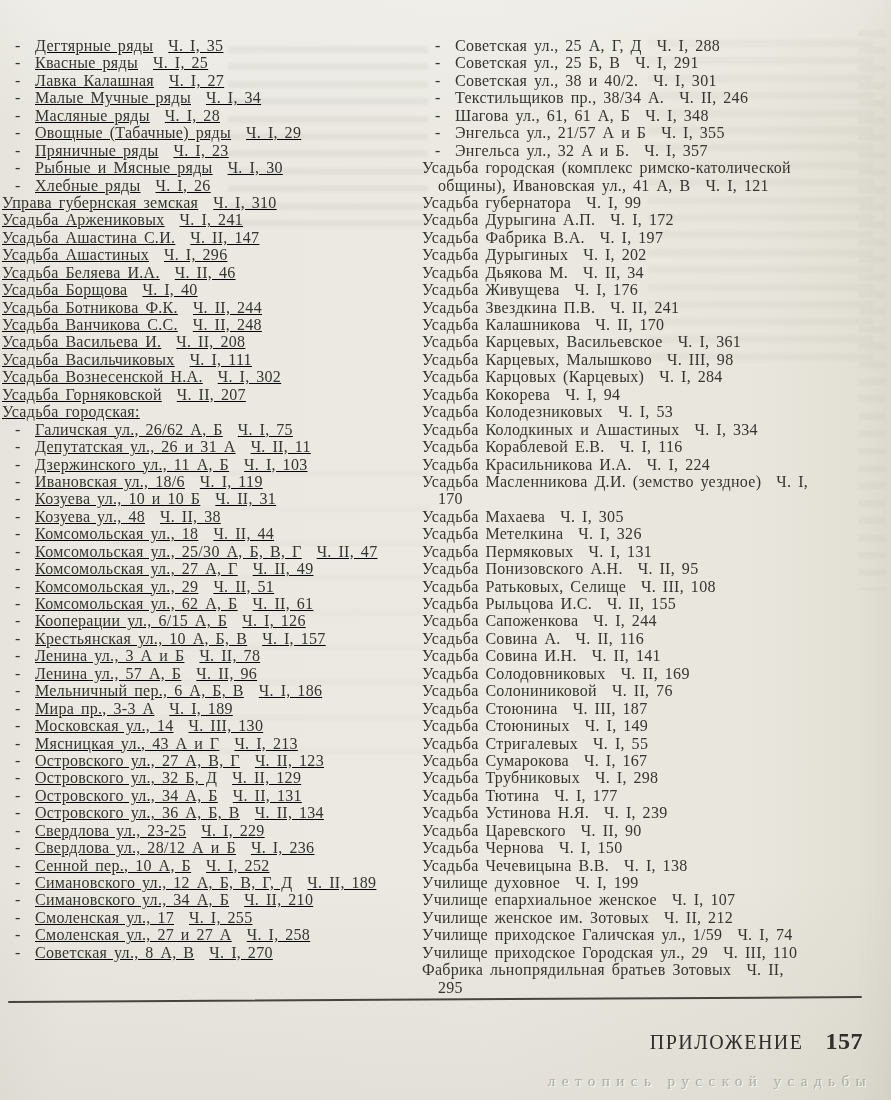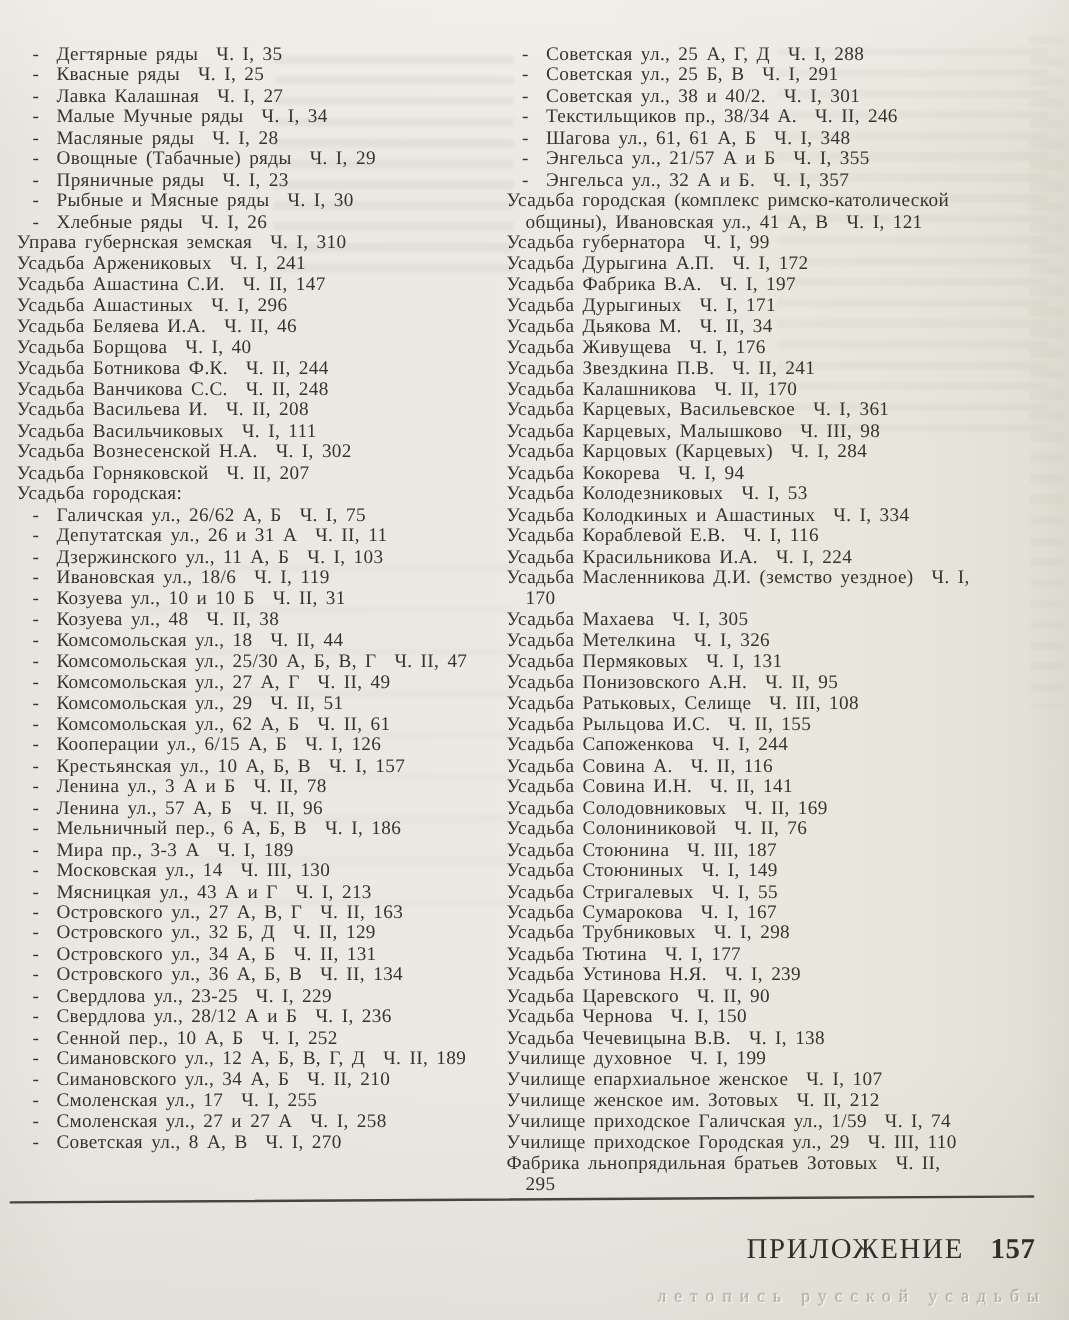--- a/index.html
+++ b/index.html
@@ -6,39 +6,39 @@
   body{width:891px;height:1100px;background:#cfccc2;font-family:"Liberation Serif","DejaVu Serif",serif;}
   .page{
     position:relative;width:891px;height:1100px;overflow:hidden;
     background:linear-gradient(90deg,#e5e3db 0%,#eae8e1 7%,#ebe9e2 55%,#e8e5dc 85%,#e3e0d6 96%,#dcd9ce 100%);
   }
   .page::before{
     content:"";position:absolute;inset:0;pointer-events:none;
     background:linear-gradient(180deg,rgba(255,255,255,0.25) 0%,rgba(255,255,255,0) 12%,rgba(0,0,0,0) 80%,rgba(90,85,70,0.06) 100%);
   }
   .col{position:absolute;top:37px;}
-  .col-left{left:14px;width:422px;}
+  .col-left{left:2px;width:422px;text-decoration:underline;}
   .col-right{left:422px;width:448px;}
   .entry{
     line-height:17.45px;height:17.45px;white-space:nowrap;
     font-size:16px;color:#35342f;word-spacing:2.5px;letter-spacing:0.3px;
   }
   .entry .marker{display:inline-block;width:20px;}
   .entry.dash{padding-left:13px;}
   .entry.cont{padding-left:16px;}
   .entry .ref{margin-left:15px;}
   .rule{
     position:absolute;left:8px;top:1001px;width:854px;height:2px;background:#45443f;
     transform:rotate(-0.33deg);transform-origin:left center;border-radius:1px;
   }
   .footer{
     position:absolute;top:1028px;right:28px;display:flex;align-items:baseline;gap:22px;
     color:#2f2e2a;
   }
-  .footer .label{font-size:24px;letter-spacing:1.5px;}
+  .footer .label{font-size:20px;letter-spacing:1.5px;}
   .footer .pagenum{font-weight:bold;font-size:24px;letter-spacing:0.5px;}
   .watermark{
     position:absolute;left:548px;top:1073px;font-size:15px;letter-spacing:6.5px;
     color:rgba(160,165,152,0.65);
     text-shadow:1px 1px 0 rgba(255,255,255,0.75),-0.5px -0.5px 0 rgba(120,125,112,0.30);
     white-space:nowrap;
   }
   .ghost{position:absolute;filter:blur(1.3px);pointer-events:none;}
   .g1{left:228px;top:46px;width:200px;height:188px;opacity:0.5;
       background:repeating-linear-gradient(180deg,rgba(122,119,108,0.15) 0 7px,rgba(0,0,0,0) 7px 17.4px);}
@@ -94,21 +94,21 @@
       <div class="entry dash"><span class="marker">-</span><span class="txt">Комсомольская ул., 29</span><span class="ref">Ч. II, 51</span></div>
       <div class="entry dash"><span class="marker">-</span><span class="txt">Комсомольская ул., 62 А, Б</span><span class="ref">Ч. II, 61</span></div>
       <div class="entry dash"><span class="marker">-</span><span class="txt">Кооперации ул., 6/15 А, Б</span><span class="ref">Ч. I, 126</span></div>
       <div class="entry dash"><span class="marker">-</span><span class="txt">Крестьянская ул., 10 А, Б, В</span><span class="ref">Ч. I, 157</span></div>
       <div class="entry dash"><span class="marker">-</span><span class="txt">Ленина ул., 3 А и Б</span><span class="ref">Ч. II, 78</span></div>
       <div class="entry dash"><span class="marker">-</span><span class="txt">Ленина ул., 57 А, Б</span><span class="ref">Ч. II, 96</span></div>
       <div class="entry dash"><span class="marker">-</span><span class="txt">Мельничный пер., 6 А, Б, В</span><span class="ref">Ч. I, 186</span></div>
       <div class="entry dash"><span class="marker">-</span><span class="txt">Мира пр., 3-3 А</span><span class="ref">Ч. I, 189</span></div>
       <div class="entry dash"><span class="marker">-</span><span class="txt">Московская ул., 14</span><span class="ref">Ч. III, 130</span></div>
       <div class="entry dash"><span class="marker">-</span><span class="txt">Мясницкая ул., 43 А и Г</span><span class="ref">Ч. I, 213</span></div>
-      <div class="entry dash"><span class="marker">-</span><span class="txt">Островского ул., 27 А, В, Г</span><span class="ref">Ч. II, 163</span></div>
+      <div class="entry dash"><span class="marker">-</span><span class="txt">Островского ул., 27 А, В, Г</span><span class="ref">Ч. II, 123</span></div>
       <div class="entry dash"><span class="marker">-</span><span class="txt">Островского ул., 32 Б, Д</span><span class="ref">Ч. II, 129</span></div>
       <div class="entry dash"><span class="marker">-</span><span class="txt">Островского ул., 34 А, Б</span><span class="ref">Ч. II, 131</span></div>
       <div class="entry dash"><span class="marker">-</span><span class="txt">Островского ул., 36 А, Б, В</span><span class="ref">Ч. II, 134</span></div>
       <div class="entry dash"><span class="marker">-</span><span class="txt">Свердлова ул., 23-25</span><span class="ref">Ч. I, 229</span></div>
       <div class="entry dash"><span class="marker">-</span><span class="txt">Свердлова ул., 28/12 А и Б</span><span class="ref">Ч. I, 236</span></div>
       <div class="entry dash"><span class="marker">-</span><span class="txt">Сенной пер., 10 А, Б</span><span class="ref">Ч. I, 252</span></div>
       <div class="entry dash"><span class="marker">-</span><span class="txt">Симановского ул., 12 А, Б, В, Г, Д</span><span class="ref">Ч. II, 189</span></div>
       <div class="entry dash"><span class="marker">-</span><span class="txt">Симановского ул., 34 А, Б</span><span class="ref">Ч. II, 210</span></div>
       <div class="entry dash"><span class="marker">-</span><span class="txt">Смоленская ул., 17</span><span class="ref">Ч. I, 255</span></div>
       <div class="entry dash"><span class="marker">-</span><span class="txt">Смоленская ул., 27 и 27 А</span><span class="ref">Ч. I, 258</span></div>
@@ -120,21 +120,21 @@
       <div class="entry dash"><span class="marker">-</span><span class="txt">Советская ул., 38 и 40/2.</span><span class="ref">Ч. I, 301</span></div>
       <div class="entry dash"><span class="marker">-</span><span class="txt">Текстильщиков пр., 38/34 А.</span><span class="ref">Ч. II, 246</span></div>
       <div class="entry dash"><span class="marker">-</span><span class="txt">Шагова ул., 61, 61 А, Б</span><span class="ref">Ч. I, 348</span></div>
       <div class="entry dash"><span class="marker">-</span><span class="txt">Энгельса ул., 21/57 А и Б</span><span class="ref">Ч. I, 355</span></div>
       <div class="entry dash"><span class="marker">-</span><span class="txt">Энгельса ул., 32 А и Б.</span><span class="ref">Ч. I, 357</span></div>
       <div class="entry"><span class="txt">Усадьба городская (комплекс римско-католической</span></div>
       <div class="entry cont"><span class="txt">общины), Ивановская ул., 41 А, В</span><span class="ref">Ч. I, 121</span></div>
       <div class="entry"><span class="txt">Усадьба губернатора</span><span class="ref">Ч. I, 99</span></div>
       <div class="entry"><span class="txt">Усадьба Дурыгина А.П.</span><span class="ref">Ч. I, 172</span></div>
       <div class="entry"><span class="txt">Усадьба Фабрика В.А.</span><span class="ref">Ч. I, 197</span></div>
-      <div class="entry"><span class="txt">Усадьба Дурыгиных</span><span class="ref">Ч. I, 171</span></div>
+      <div class="entry"><span class="txt">Усадьба Дурыгиных</span><span class="ref">Ч. I, 202</span></div>
       <div class="entry"><span class="txt">Усадьба Дьякова М.</span><span class="ref">Ч. II, 34</span></div>
       <div class="entry"><span class="txt">Усадьба Живущева</span><span class="ref">Ч. I, 176</span></div>
       <div class="entry"><span class="txt">Усадьба Звездкина П.В.</span><span class="ref">Ч. II, 241</span></div>
       <div class="entry"><span class="txt">Усадьба Калашникова</span><span class="ref">Ч. II, 170</span></div>
       <div class="entry"><span class="txt">Усадьба Карцевых, Васильевское</span><span class="ref">Ч. I, 361</span></div>
       <div class="entry"><span class="txt">Усадьба Карцевых, Малышково</span><span class="ref">Ч. III, 98</span></div>
       <div class="entry"><span class="txt">Усадьба Карцовых (Карцевых)</span><span class="ref">Ч. I, 284</span></div>
       <div class="entry"><span class="txt">Усадьба Кокорева</span><span class="ref">Ч. I, 94</span></div>
       <div class="entry"><span class="txt">Усадьба Колодезниковых</span><span class="ref">Ч. I, 53</span></div>
       <div class="entry"><span class="txt">Усадьба Колодкиных и Ашастиных</span><span class="ref">Ч. I, 334</span></div>

